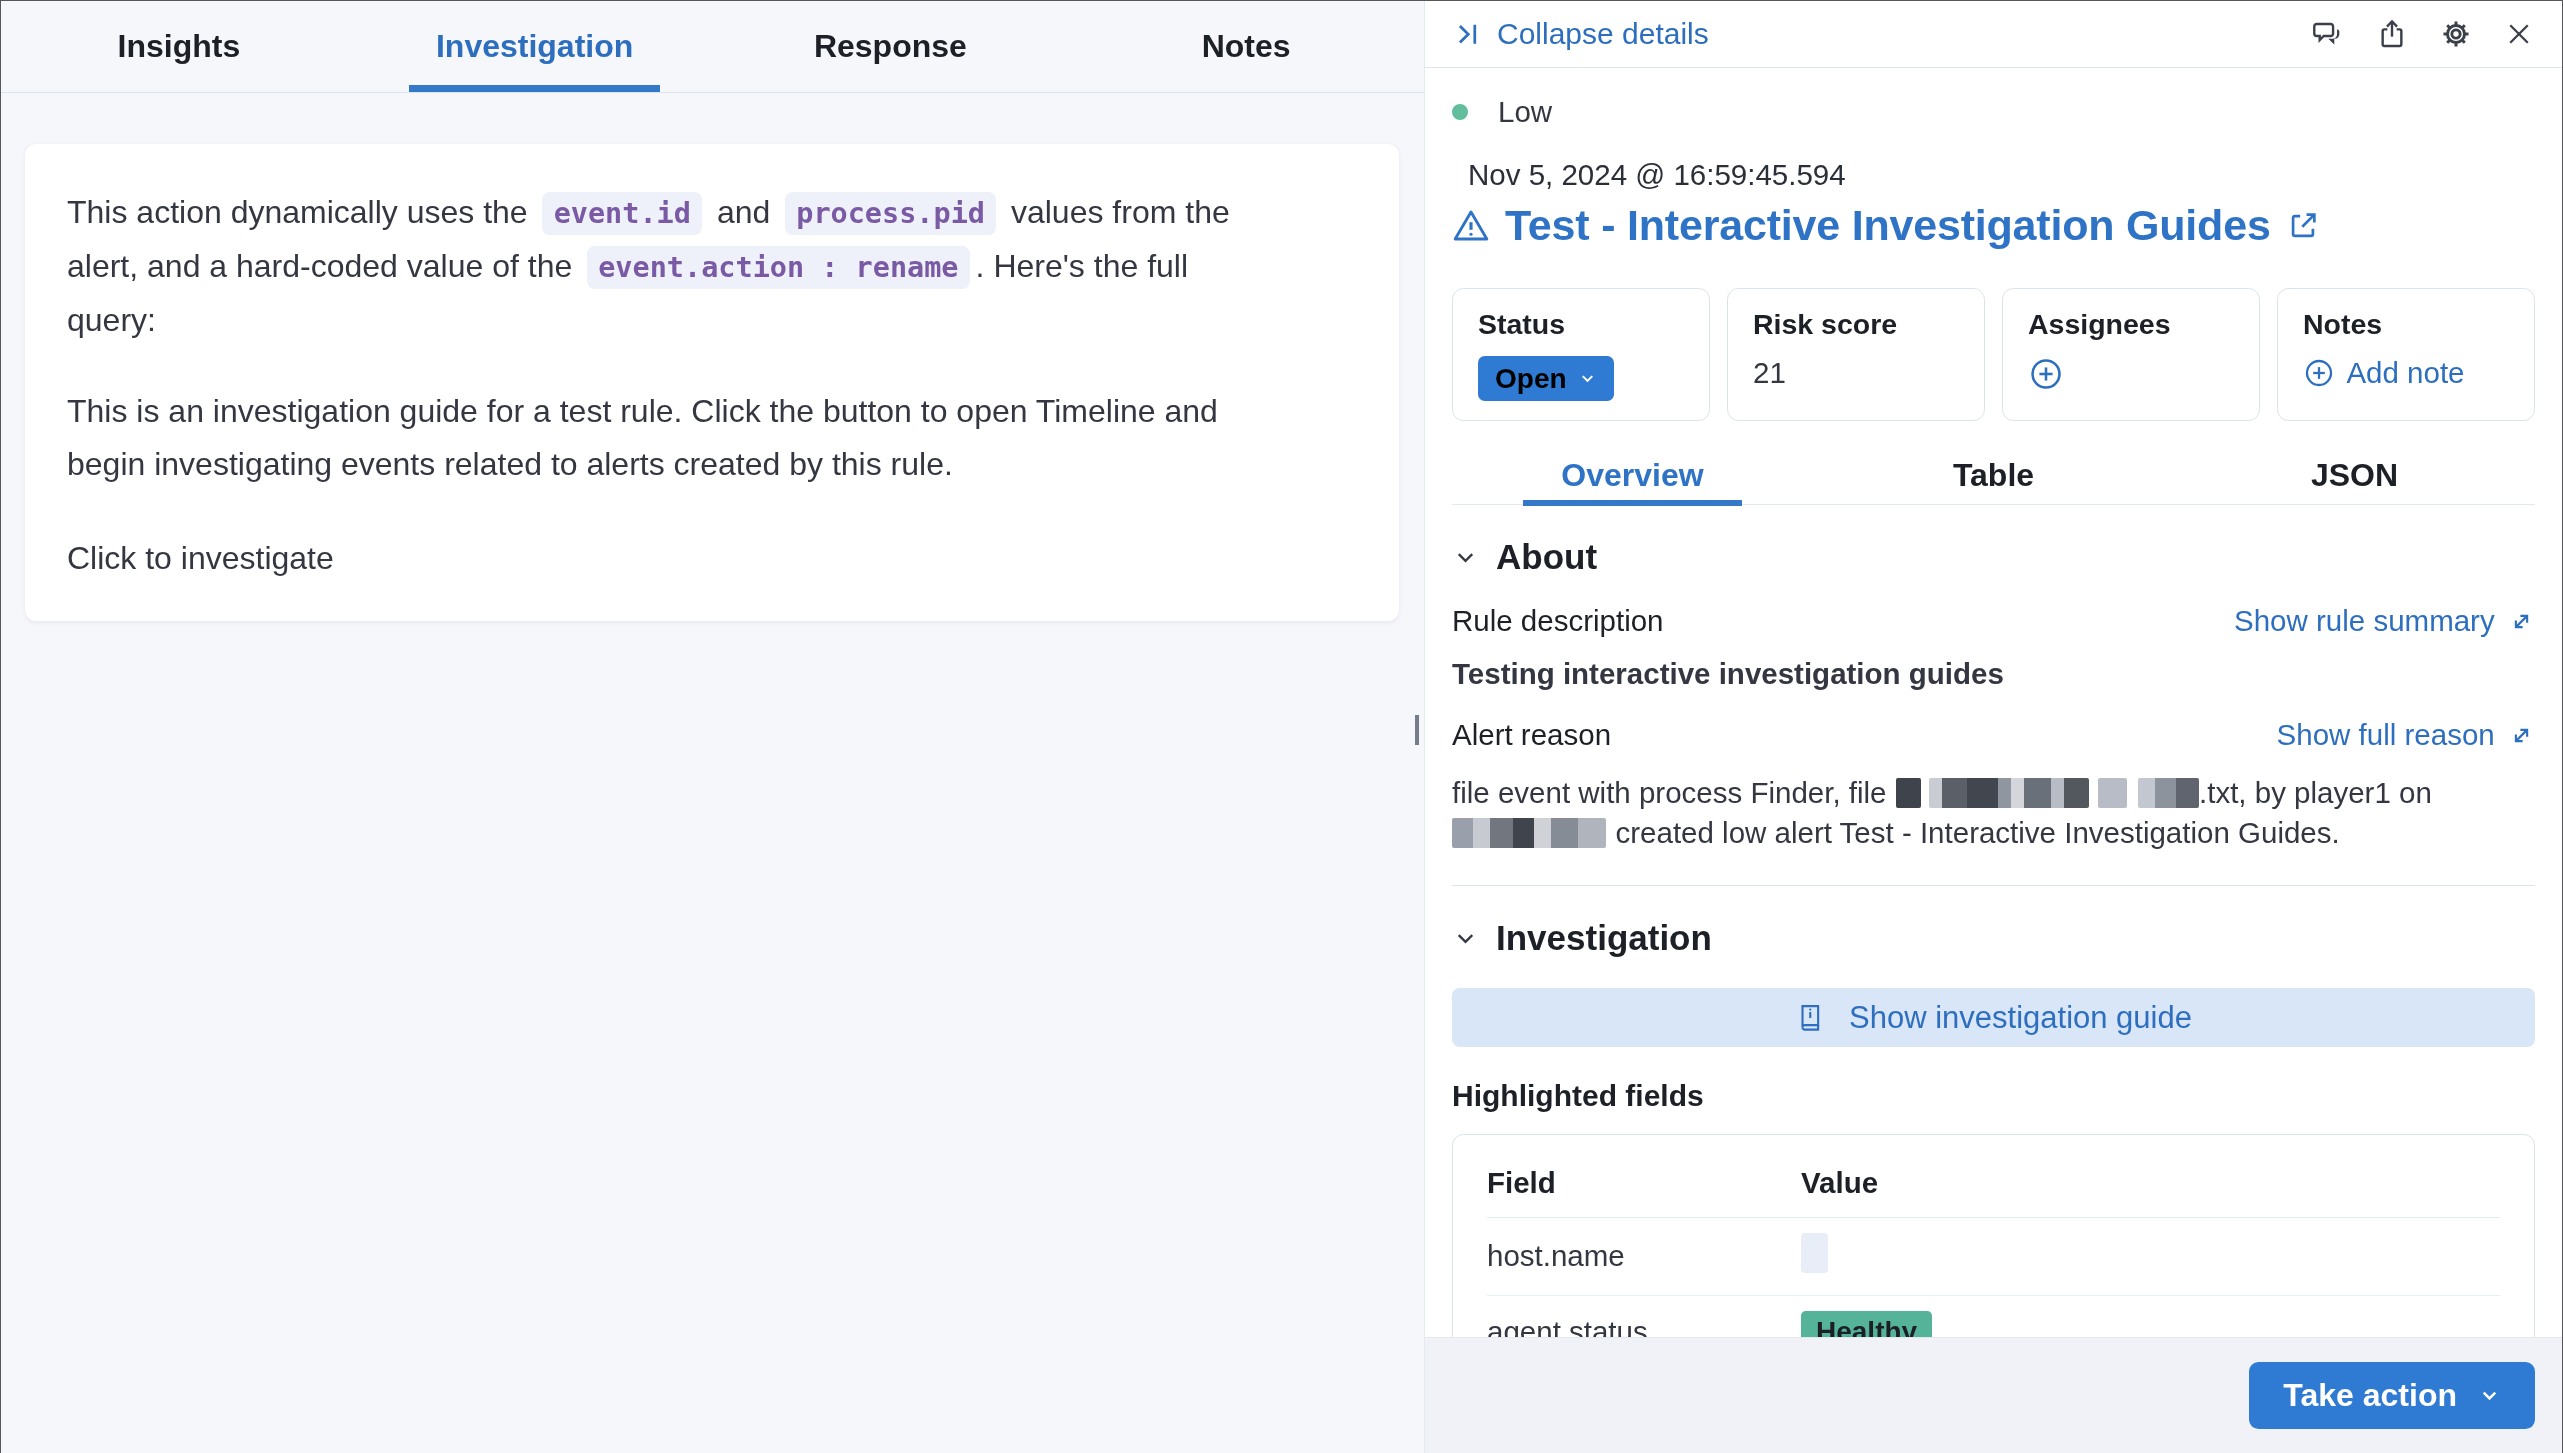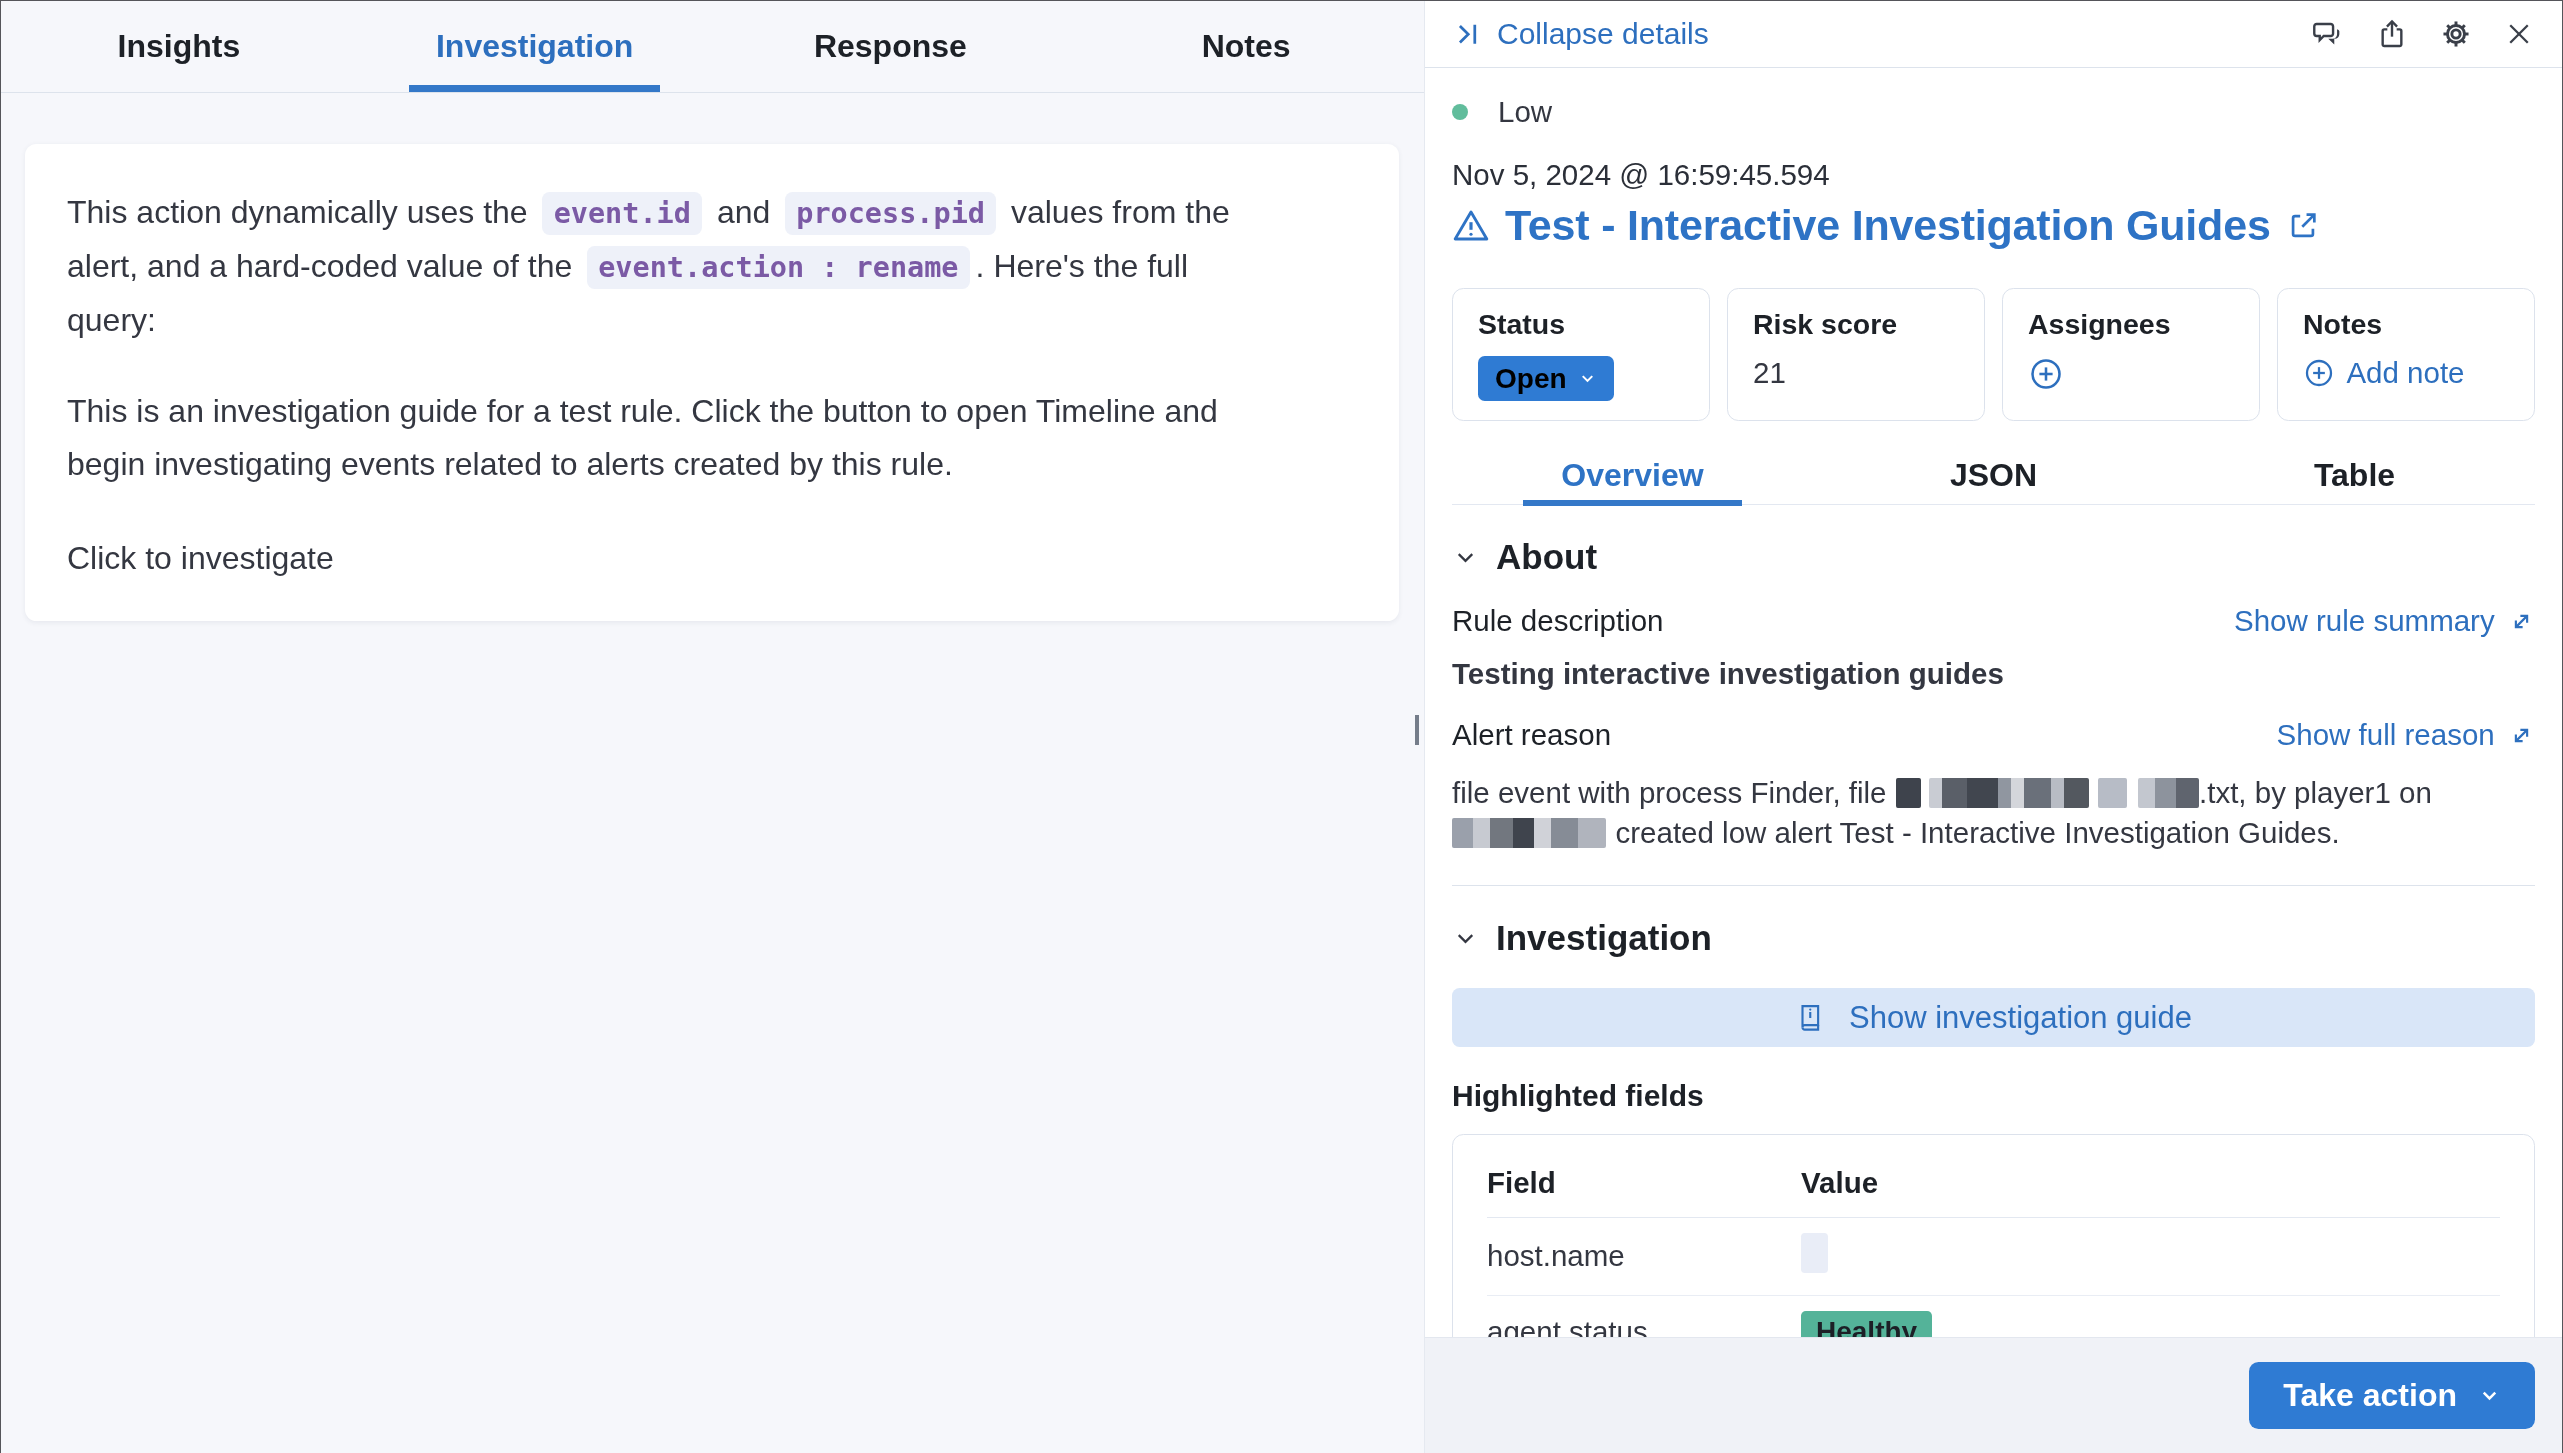--- a/index.html
+++ b/index.html
@@ -42,21 +42,21 @@
   .fl-header{height:67px;flex:none;display:flex;align-items:center;justify-content:space-between;padding:0 28.5px;border-bottom:1px solid var(--border);}
   .collapse-link{display:flex;align-items:center;gap:15px;color:var(--blue);font-size:30px;font-weight:500;cursor:pointer;}
   .h-icons{display:flex;align-items:center;gap:32px;color:#3a3f49;}
   .h-icons .hicon{cursor:pointer;}
 
   .fl-body{flex:1;padding:0 27px;overflow:hidden;position:relative;}
 
   .sev-row{margin-top:27px;display:flex;align-items:center;gap:30px;}
   .sev-dot{width:16px;height:16px;border-radius:50%;background:#61bd9c;}
   .sev-label{font-size:29.5px;color:var(--text);}
-  .timestamp{margin-top:28.5px;font-size:29.5px;font-weight:500;color:#2b2f38;}
+  .timestamp{margin-top:28.5px;font-size:29.5px;font-weight:500;color:#2b2f38;margin-left:16px;}
   .title-row{margin-top:9.5px;display:flex;align-items:center;gap:15px;color:var(--blue);cursor:pointer;}
   .alert-title{font-size:43px;font-weight:700;color:#2e73c5;letter-spacing:-0.2px;}
 
   .cards-row{margin-top:38px;display:flex;gap:17px;}
   .scard{flex:1;border:1.9px solid #dce2ec;border-radius:11.4px;padding:19px 25px;min-height:103px;}
   .scard-title{font-size:28.5px;font-weight:700;color:var(--head);}
   .scard-value{margin-top:15px;display:flex;align-items:center;}
   .status-badge{display:inline-flex;align-items:center;gap:11.4px;background:var(--blue-fill);color:#000000;font-size:28px;font-weight:600;border-radius:6.7px;padding:6.7px 17px;cursor:pointer;}
   .risk-value{font-size:29.5px;color:var(--text);}
   .addnote-link{display:inline-flex;align-items:center;gap:11.4px;color:var(--blue);font-size:29.5px;cursor:pointer;}
@@ -249,24 +249,24 @@
             </span>
           </div>
         </div>
       </div>
 
       <div class="ftabs">
         <div class="ftab active">
             <span class="ftab-inner">Overview</span>
           </div>
         <div class="ftab">
+            <span class="ftab-inner">Table</span>
+          </div>
+        <div class="ftab">
             <span class="ftab-inner">JSON</span>
-          </div>
-        <div class="ftab">
-            <span class="ftab-inner">Table</span>
           </div>
       </div>
 
       <div class="section-head">
         <svg width="27" height="27" viewBox="0 0 24 24" fill="none" stroke="#343741" stroke-width="2">
             <polyline points="6,9 12,15 18,9"></polyline>
           </svg>
         <h2>About</h2>
       </div>
 

